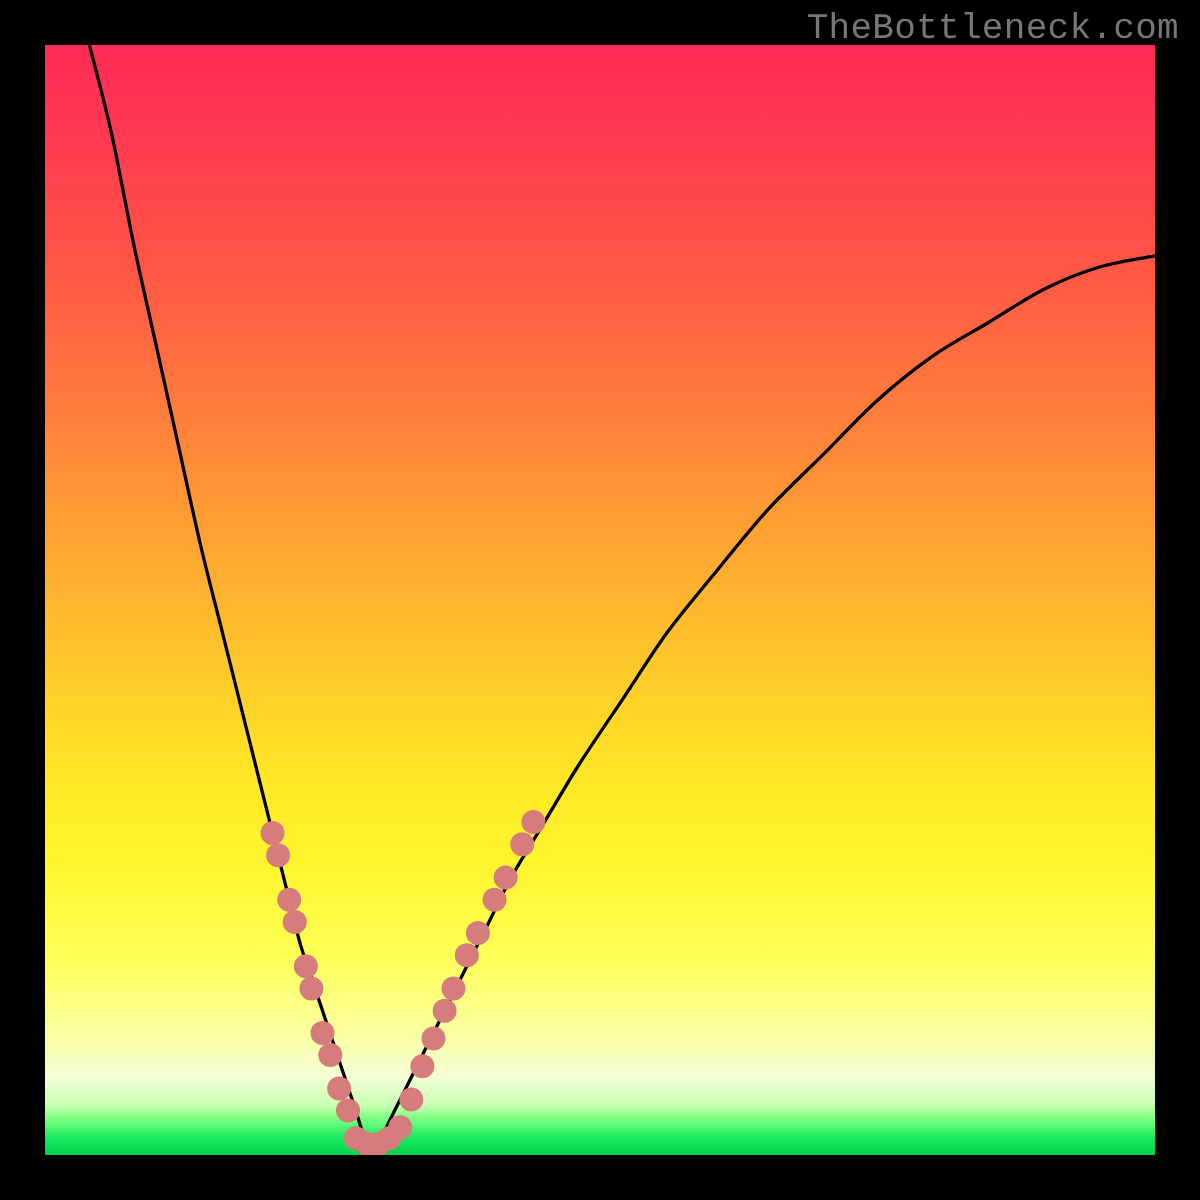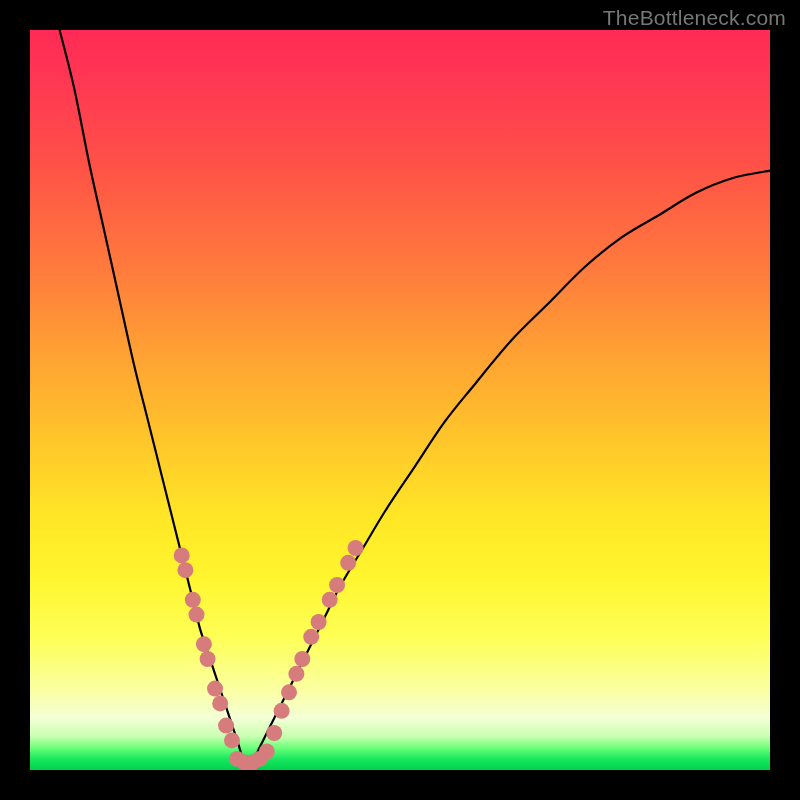--- a/index.html
+++ b/index.html
@@ -49,23 +49,24 @@
   }
   .svg-layer {
     position: absolute;
     inset: 0;
   }
   .watermark {
     position: absolute;
     top: 6px;
     right: 14px;
     color: #777;
-    font-size: 21px;
+    font-size: 24px;
     letter-spacing: 0.2px;
     user-select: none;
+    font-family: Liberation Mono, monospace;
   }
 </style>
 </head>
 <body>
 
 <div class="frame">
   <div class="watermark">TheBottleneck.com</div>
 
   <div class="plot-area">
     <div class="gradient-bg"></div>

